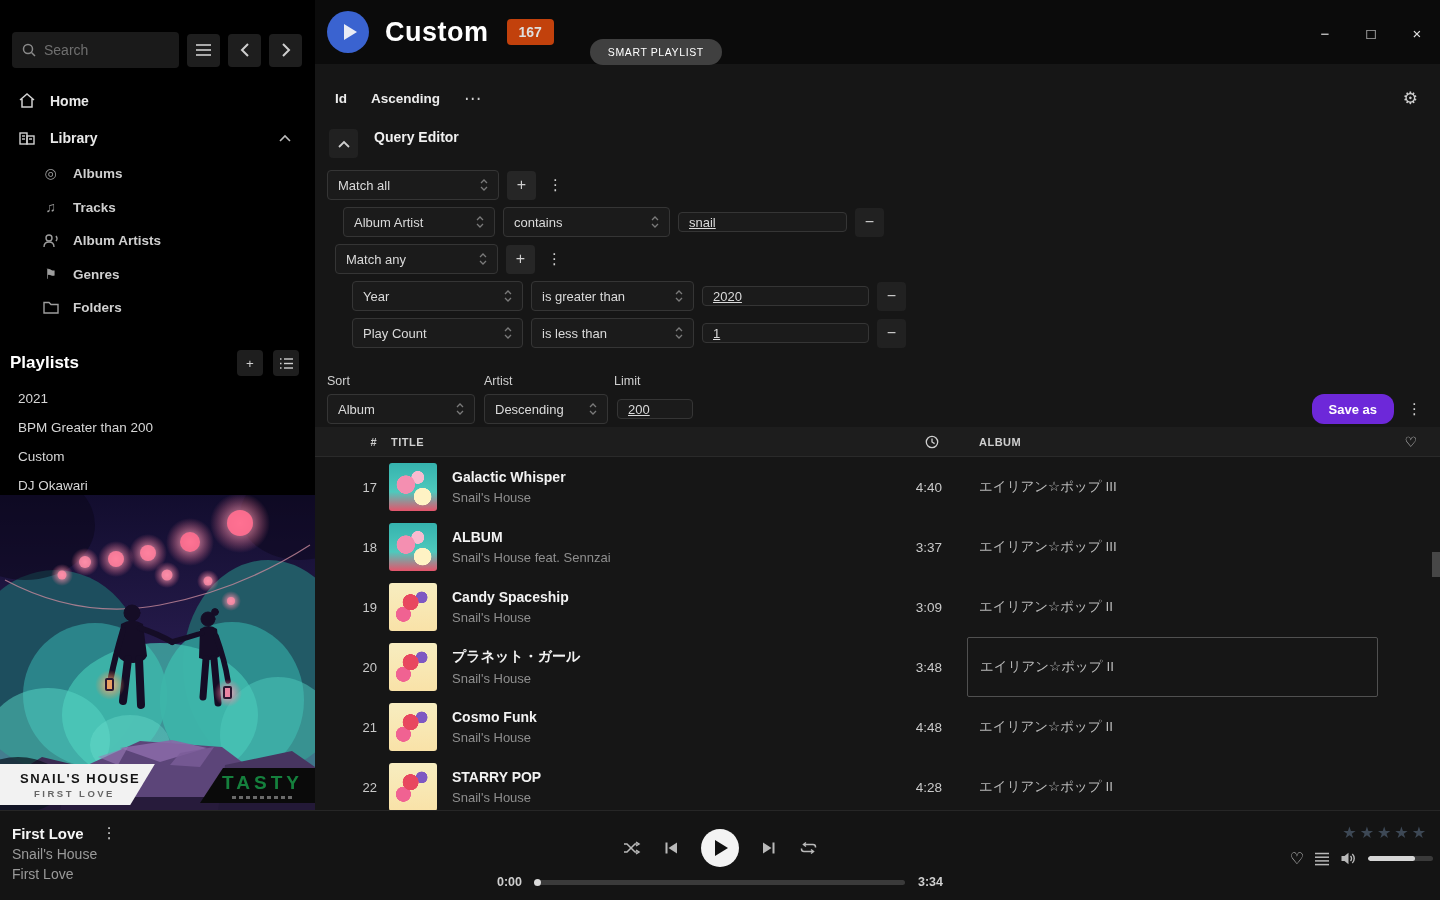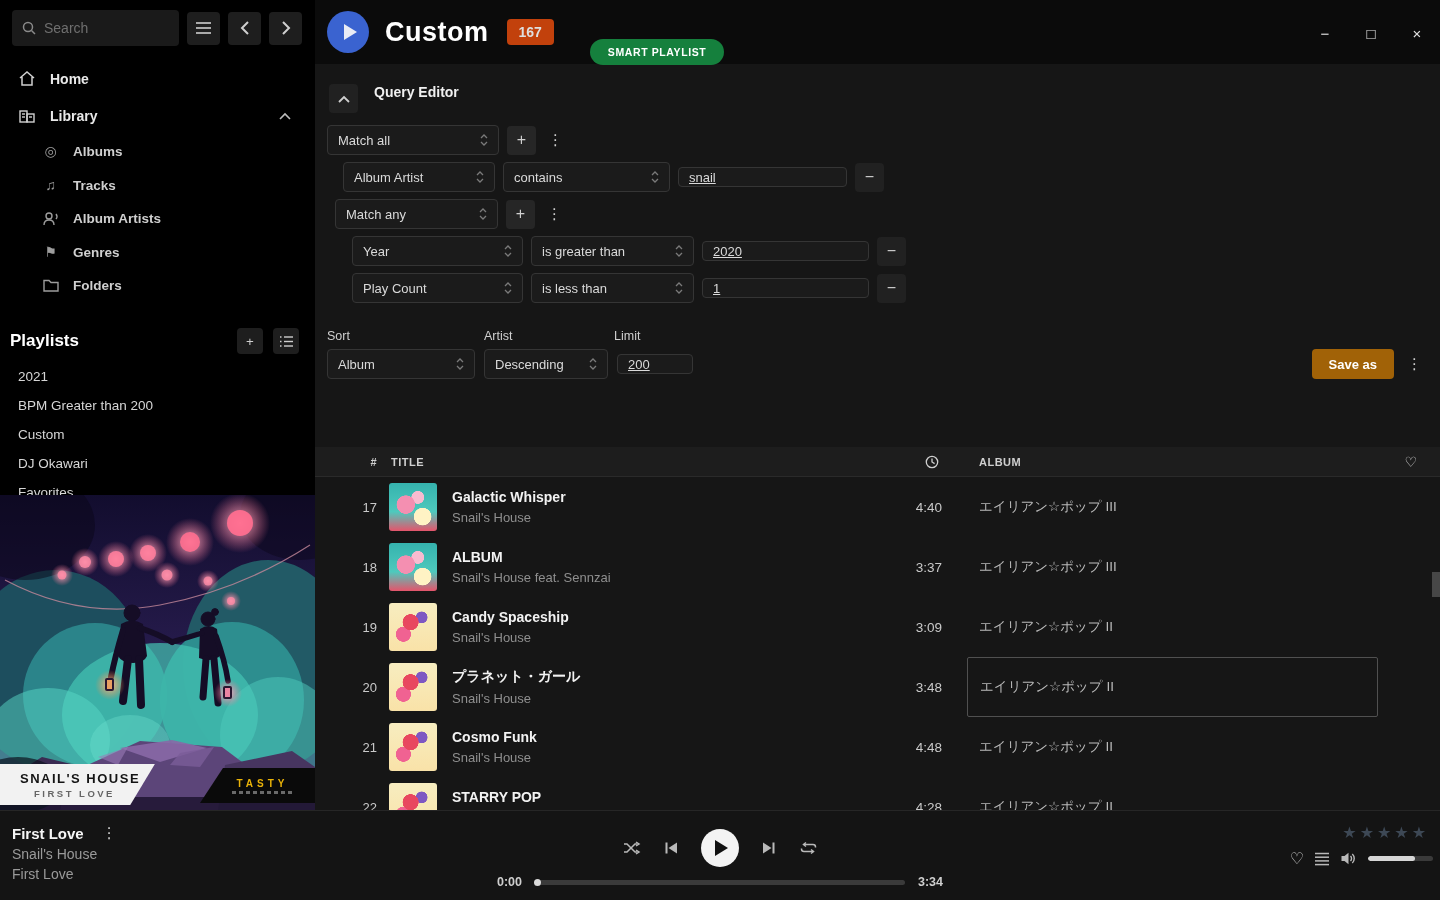--- a/index.html
+++ b/index.html
@@ -3,21 +3,21 @@
 <meta charset="utf-8">
 <style>
   * { margin:0; padding:0; box-sizing:border-box; }
   html,body { width:1440px; height:900px; overflow:hidden; background:#0b0b0b;
     font-family:"Liberation Sans","DejaVu Sans",sans-serif; }
   .ico { display:inline-flex; align-items:center; justify-content:center; }
   svg { display:block; }
 
   
   #sidebar { position:absolute; left:0; top:0; width:315px; height:810px; background:#000; z-index:3; }
-  .sb-top { display:flex; gap:8px; padding:10px 12px 6px 12px; align-items:center; }
+  .sb-top { display:flex; gap:8px; padding:10px 12px 6px 12px; align-items:center;margin-top:22px; }
   .search-box { display:flex; align-items:center; gap:8px; width:167px; height:36px;
     background:#1a1a1a; border-radius:4px; padding:0 10px; }
   .search-box input { background:transparent; border:none; outline:none; color:#bdbdbd;
     font-size:14px; width:110px; font-family:inherit; }
   .search-box input::placeholder { color:#6f6f6f; }
   .sb-btn { width:33px; height:33px; background:#1e1e1e; border:none; border-radius:4px;
     color:#cfcfcf; display:flex; align-items:center; justify-content:center; cursor:pointer; }
   .nav-item { display:flex; align-items:center; gap:14px; padding:10px 18px; color:#e9e9e9;
     font-size:14px; font-weight:700; cursor:pointer; }
   .nav-item .spacer { flex:1; }
@@ -31,36 +31,36 @@
   
   #art { position:absolute; left:0; top:495px; width:315px; height:315px; overflow:hidden; }
   .banner-left { position:absolute; left:0; bottom:5px; width:176px; height:41px; background:#f2f2f2;
     clip-path:polygon(0 0,88% 0,74% 100%,0 100%); display:flex; flex-direction:column;
     align-items:flex-start; justify-content:center; padding-left:20px; }
   .banner-left .a1 { font-size:13px; font-weight:800; color:#141414; letter-spacing:1.5px; }
   .banner-left .a2 { font-size:9.5px; font-weight:700; color:#666; letter-spacing:2.5px; margin-top:2px; margin-left:14px;}
   .banner-right { position:absolute; right:0; bottom:7px; width:115px; height:35px; background:#0a0a0a;
     clip-path:polygon(20% 0,100% 0,100% 100%,0 100%); display:flex; flex-direction:column;
     align-items:center; justify-content:center; }
-  .banner-right .brand { color:#eab308; font-size:10px; font-weight:600; letter-spacing:4px; padding-left:10px;}
+  .banner-right .brand { color:#15803d; font-size:19px; font-weight:600; letter-spacing:4px; padding-left:10px;}
   .banner-right .deco { margin-top:2px; margin-left:10px; width:62px; height:3px;
     background:repeating-linear-gradient(90deg,#6a6a6a 0 4px,transparent 4px 7px); }
 
   
   #main { position:absolute; left:315px; top:0; width:1125px; height:810px; background:#161616; }
   #main-header { height:64px; background:#0b0b0b; display:flex; align-items:center; padding-left:12px; }
   .play-circle { width:42px; height:42px; border-radius:50%; background:#3a63d0; border:none; cursor:pointer;
     display:flex; align-items:center; justify-content:center; }
   .play-circle .tri { width:0; height:0; border-left:13px solid #e9ecf5; border-top:8px solid transparent;
     border-bottom:8px solid transparent; margin-left:4px; }
   .page-title { color:#fff; font-size:27px; font-weight:800; margin-left:16px; letter-spacing:0.5px; }
   .count-badge { margin-left:18px; background:#c2410c; color:#dedede; border-radius:4px;
     padding:5px 12px; font-size:14px; font-weight:700; }
-  .smart-badge { margin-left:36px; background:#15803d; color:#fff; border-radius:14px;
-    padding:7px 18px; font-size:10.5px; font-weight:700; letter-spacing:0.6px;margin-top:40px; }
+  .smart-badge { margin-left:36px; background:#404040; color:#fff; border-radius:14px;
+    padding:7px 18px; font-size:10.5px; font-weight:400; letter-spacing:0.6px;margin-top:40px; }
   .win-controls { margin-left:auto; display:flex; align-items:flex-start; align-self:flex-start; padding-top:20px; }
   .win-btn { width:46px; height:26px; background:transparent; border:none; color:#e3e3e3; font-size:15px; cursor:pointer; }
 
   #main-body { position:relative; height:746px; }
   .toolbar { display:flex; align-items:center; gap:24px; padding:24px 22px 0 20px; }
   .toolbar .tb { color:#ececec; font-size:13.5px; font-weight:700; cursor:pointer; }
   .toolbar .dots-h { color:#cfcfcf; font-size:17px; letter-spacing:1px; cursor:pointer; }
   .toolbar .gear { margin-left:auto; color:#cfcfcf; font-size:17px; cursor:pointer; }
 
   .qe-head { display:flex; align-items:flex-start; gap:16px; margin:20px 0 0 14px; }
@@ -73,21 +73,21 @@
     border:1px solid #353535; border-radius:4px; height:30px; padding:0 10px; color:#dadada;
     font-size:13px; cursor:pointer; }
   .inp { background:#1b1b1b; border:1px solid #353535; border-radius:4px; height:20px; padding:0 10px;
     color:#dadada; font-size:13px; font-family:inherit; outline:none;text-decoration:underline; }
   .dots-v { color:#cfcfcf; font-size:15px; cursor:pointer; padding:0 4px; }
   .stepper { opacity:.75; }
 
   .sort-labels { display:flex; margin:26px 0 0 12px; }
   .sort-labels span { color:#cfcfcf; font-size:12.5px; }
   .sort-row { display:flex; align-items:center; gap:9px; margin:6px 0 0 12px; }
-  .save-btn { position:absolute; right:46px; background:#a16207; color:#fff; border:none; border-radius:4px;
+  .save-btn { position:absolute; right:46px; background:#6d28d9; color:#fff; border:none; border-radius:12px;
     height:30px; padding:0 17px; font-size:13px; font-weight:700; cursor:pointer; font-family:inherit; }
   .save-dots { position:absolute; right:14px; }
 
   
   #tracklist { position:absolute; left:0; right:0; top:363px; bottom:0; overflow:hidden; }
   .tgrid { display:grid; grid-template-columns:74px 48px 1fr 70px 415px 58px; align-items:center; }
   .thead { height:30px; background:#1d1d1d; border-bottom:1px solid #2a2a2a; color:#cfcfcf;
     font-size:11px; font-weight:700; letter-spacing:0.5px; }
   .thead .h-num { text-align:right; padding-right:12px; }
   .thead .h-title { grid-column:2 / 4; padding-left:2px; }
@@ -365,20 +365,26 @@
     <span class="count-badge">167</span>
     <span class="smart-badge">SMART PLAYLIST</span>
     <div class="win-controls">
       <button class="win-btn">−</button>
       <button class="win-btn">□</button>
       <button class="win-btn">×</button>
     </div>
   </div>
 
   <div id="main-body">
+    <div class="toolbar">
+      <span class="tb">Id</span>
+      <span class="tb">Ascending</span>
+      <span class="dots-h">⋯</span>
+      <span class="gear">⚙</span>
+    </div>
 
     <div class="qe-head">
       <button class="sq-btn">
         <span class="ico">
           <svg width="12" height="8" viewBox="0 0 12 8" fill="none" stroke="#cfcfcf" stroke-width="1.8">
             <polyline points="1,7 6,2 11,7"></polyline>
             </svg>
         </span>
       </button>
       <span class="qe-title">Query Editor</span>

